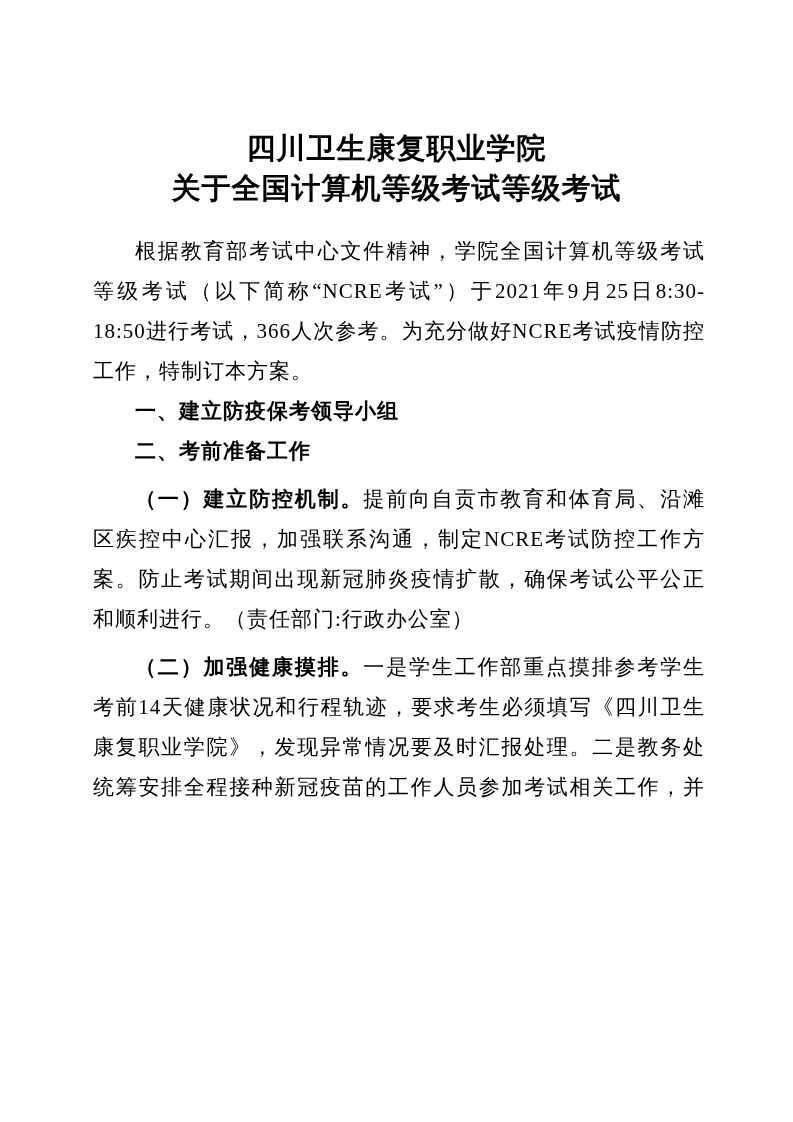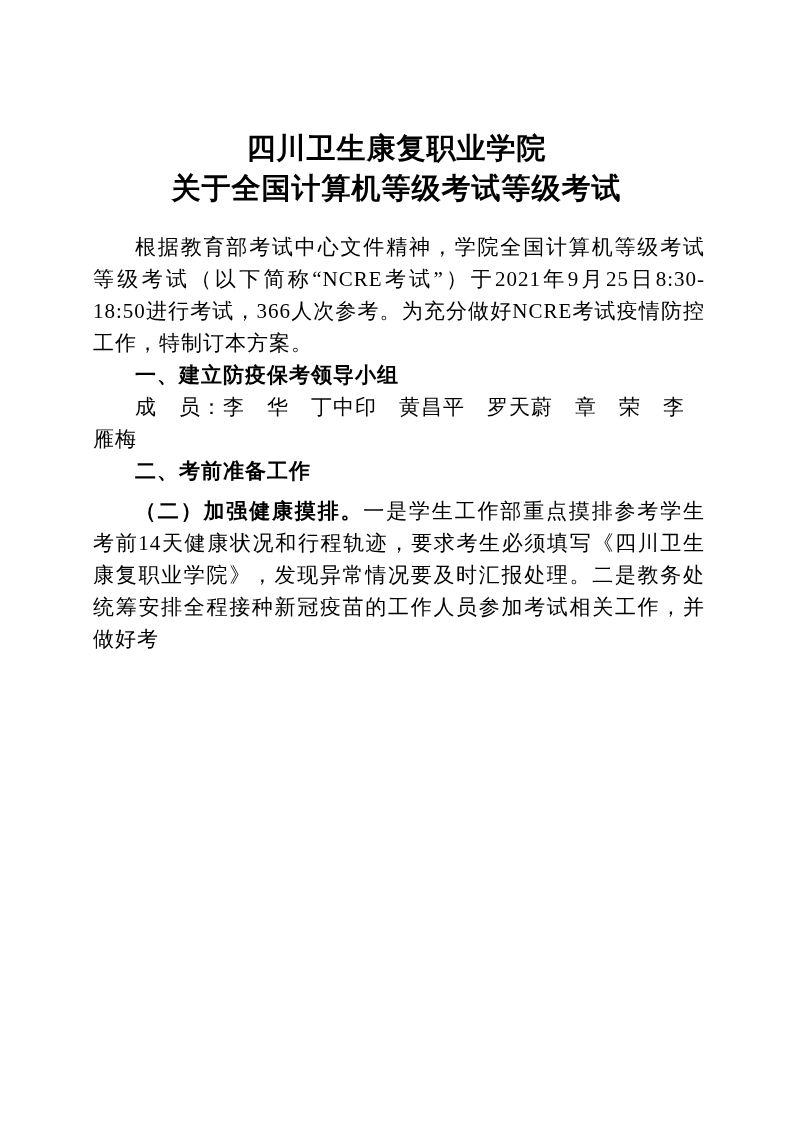--- a/index.html
+++ b/index.html
@@ -21,21 +21,21 @@
     text-align: center;
     font-weight: bold;
     font-size: 29px;
     line-height: 40px;
     letter-spacing: 1px;
     font-family: "Liberation Serif", "DejaVu Serif", serif;
   }
   .body-text {
     margin: 23px 88px 0 93px;
     font-size: 21px;
-    line-height: 32px;
+    line-height: 40px;
     text-align: justify;
     text-justify: inter-character;
     letter-spacing: 1px;
   }
   .body-text p {
     margin: 0;
     text-indent: 2em;
   }
   .sec-heading {
     margin: 3px 0 0 0;
@@ -72,25 +72,25 @@
     <div>四川卫生康复职业学院</div>
     <div>关于全国计算机等级考试等级考试</div>
   </div>
 
   <div class="body-text">
 
     <p>根据教育部考试中心文件精神，学院全国计算机等级考试等级考试（以下简称“NCRE考试”）于2021年9月25日8:30-18:50进行考试，366人次参考。为充分做好NCRE考试疫情防控工作，特制订本方案。</p>
 
     <p class="sec-heading">一、建立防疫保考领导小组</p>
 
-    <p class="name-line">成　员：李　华　丁中印　黄昌平　罗天蔚　章　荣　李雁梅</p>
 
 
     <p class="sec-heading">二、考前准备工作</p>
 
+    <p class="item-para"><span class="item-lead">（一）建立防控机制。</span><span>提前向自贡市教育和体育局、沿滩区疾控中心汇报，加强联系沟通，制定NCRE考试防控工作方案。防止考试期间出现新冠肺炎疫情扩散，确保考试公平公正和顺利进行。（责任部门:行政办公室）</span></p>
 
     <p class="item-para"><span class="item-lead">（二）加强健康摸排。</span><span>一是学生工作部重点摸排参考学生考前14天健康状况和行程轨迹，要求考生必须填写《四川卫生康复职业学院》，发现异常情况要及时汇报处理。二是教务处统筹安排全程接种新冠疫苗的工作人员参加考试相关工作，并做好考</span></p>
 
   </div>
 
   <div class="page-number">— 2 —</div>
 
 </div>
 
 </body></html>

